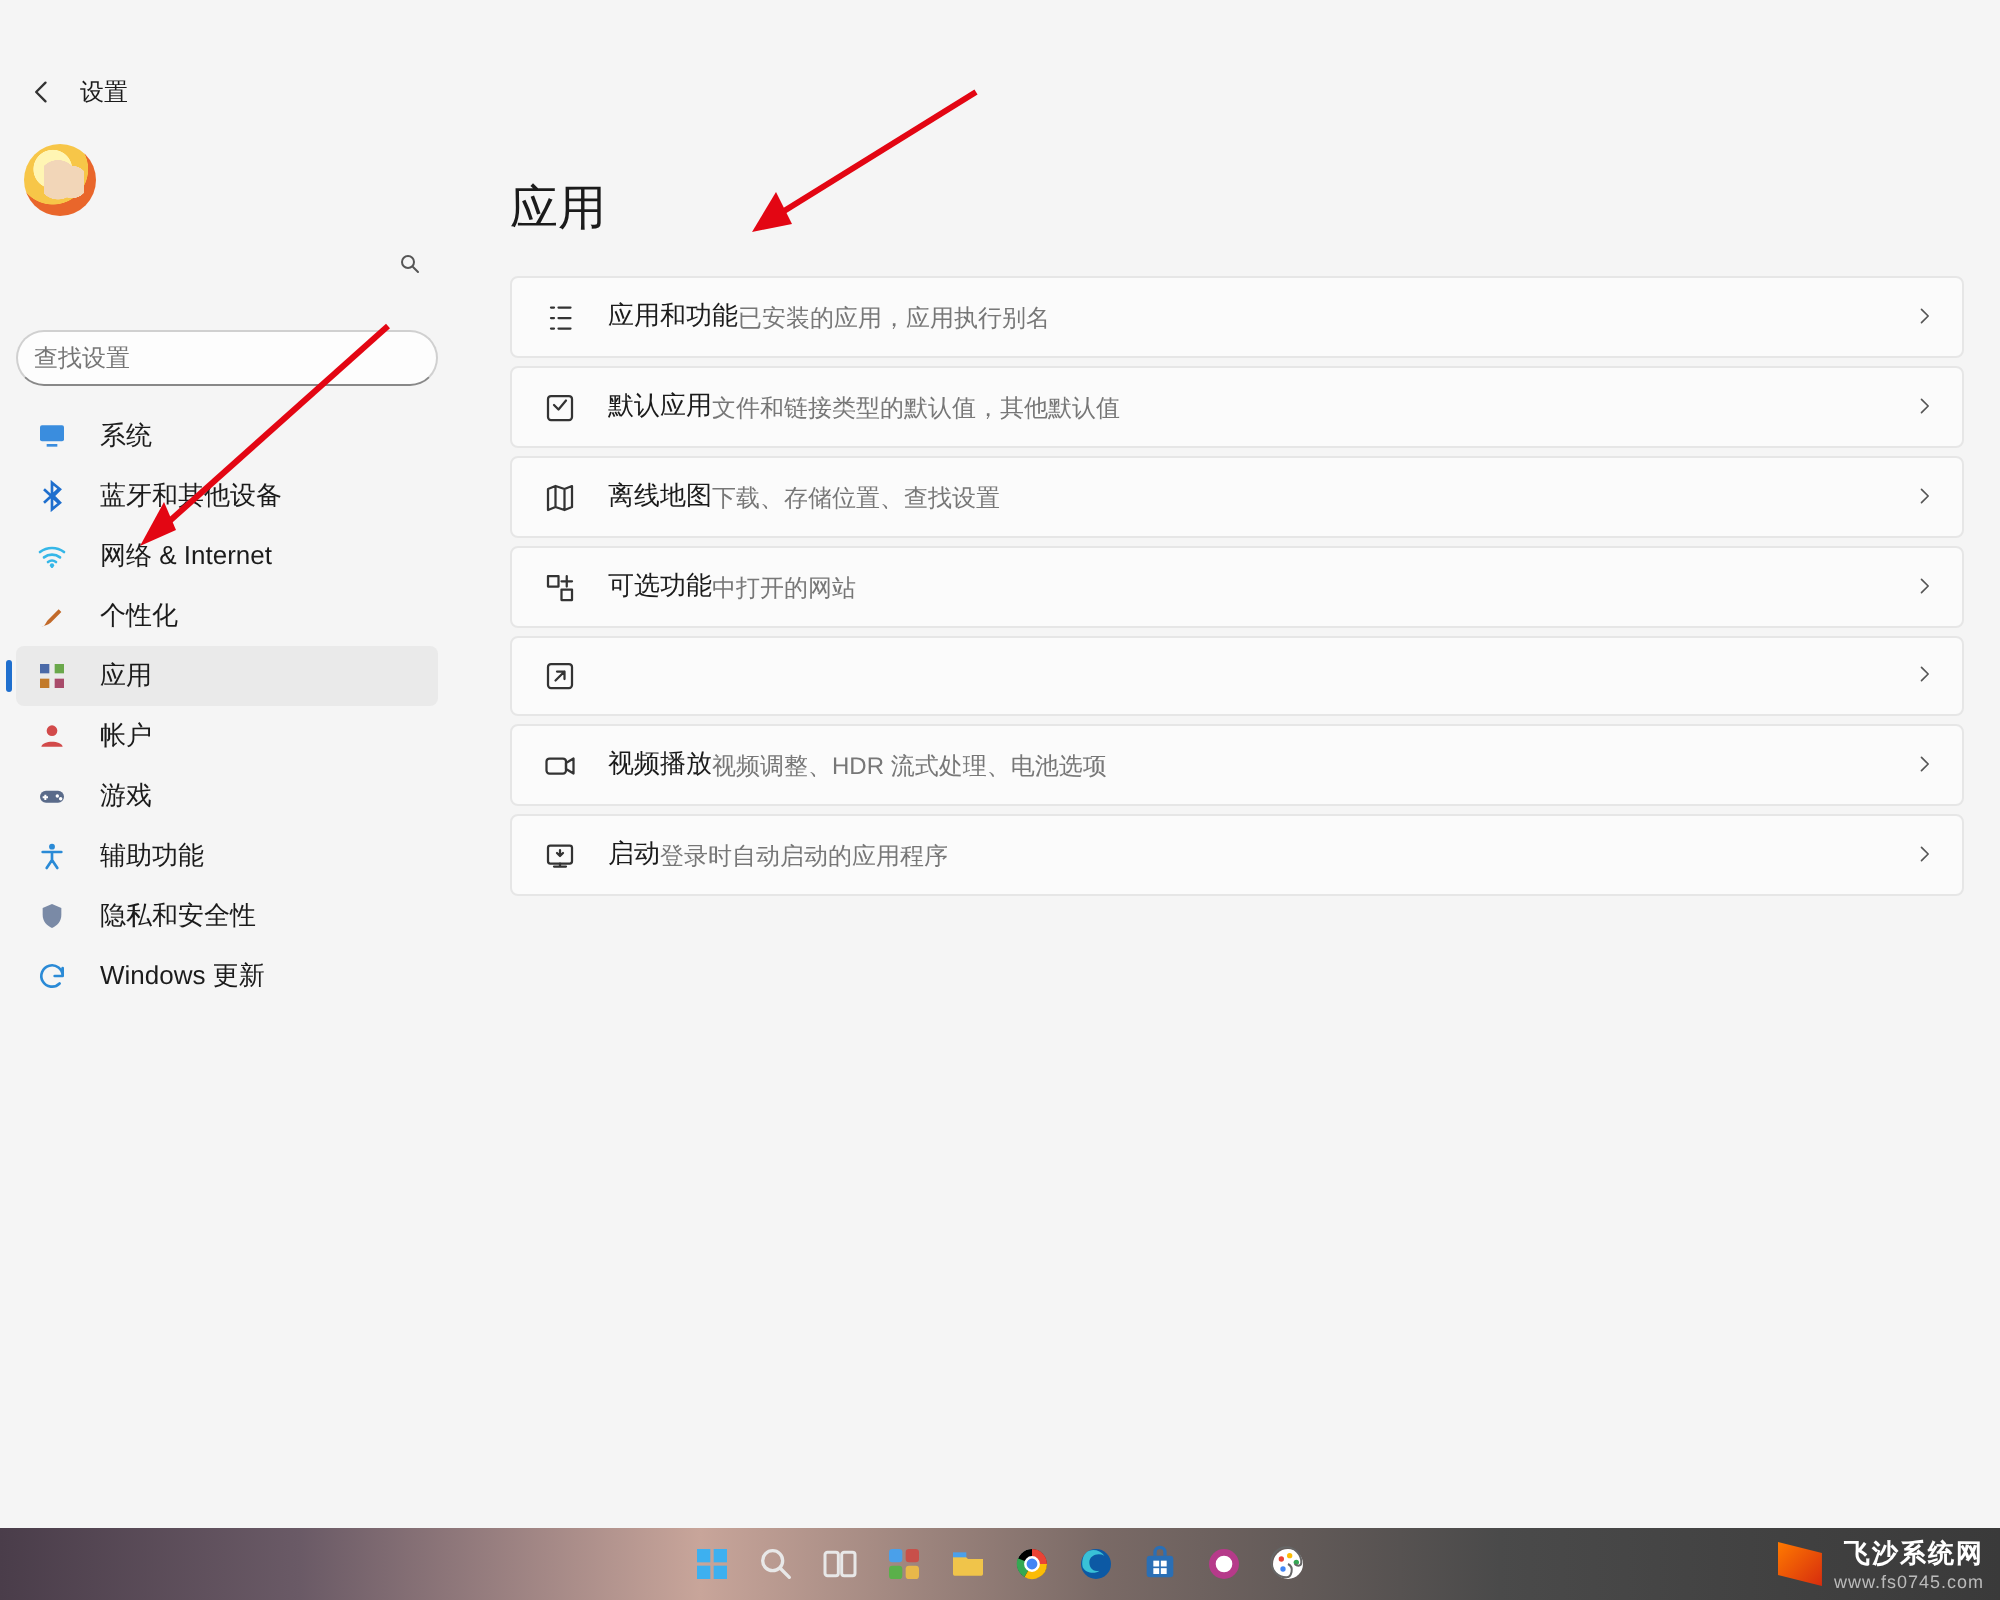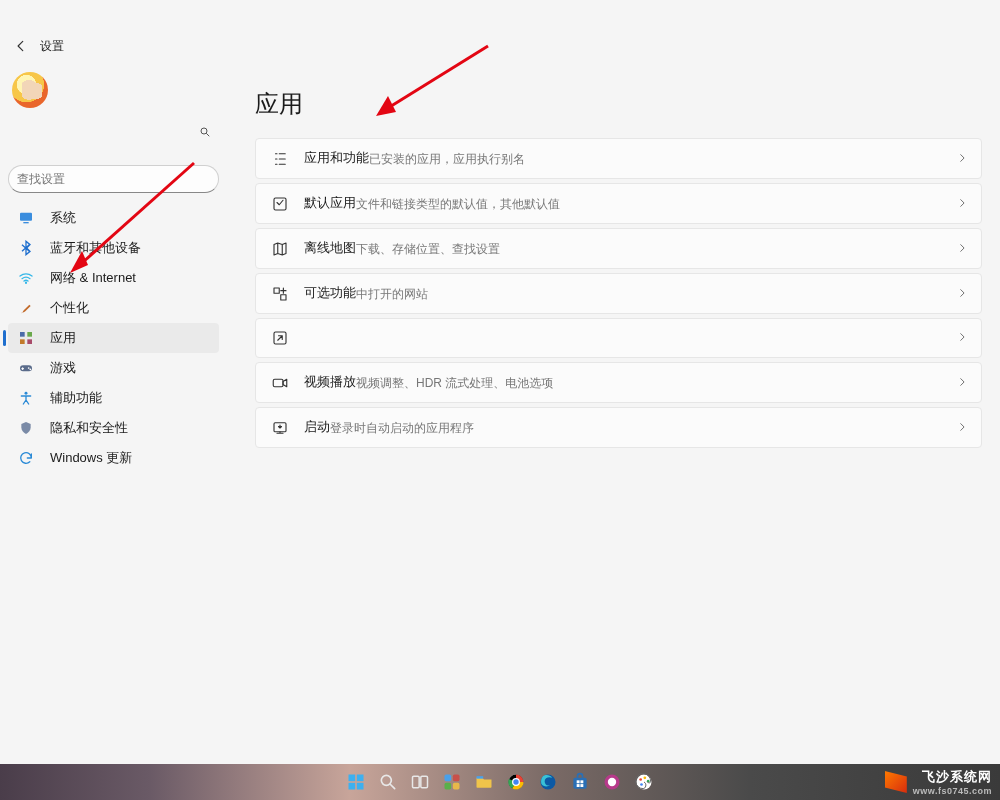--- a/index.html
+++ b/index.html
@@ -131,21 +131,21 @@
   .tb-icon svg { display:block; }
   .tb-right {
     position:absolute; right:8px; top:3px; height:30px;
     display:flex; align-items:center; gap:6px;
     color:#c8c8c8;
   }
   .wm {
     color:#fff; display:flex; flex-direction:column; align-items:flex-end;text-align:right;
   }
   .wm-t { font-size:13px; font-weight:600; letter-spacing:1px;}
-  .wm-s { font-size:9px; color:#bbb; letter-spacing:0.5px;font-weight:bold;}
+  .wm-s { font-size:9px; color:#bbb; letter-spacing:0.5px;}
   .wm-logo {
     width:22px; height:22px;
     background:linear-gradient(135deg,#ff7a00,#d62c0e);
     clip-path: polygon(0 0, 100% 25%, 100% 100%, 0 75%);
   }
 </style>
 </head>
 <body>
 
 <div class="top">
@@ -213,20 +213,29 @@
               <rect x="14" y="3" width="7" height="7" fill="#6aa84b"></rect>
               <rect x="3" y="14" width="7" height="7" fill="#c27a2a"></rect>
               <rect x="14" y="14" width="7" height="7" fill="#a84b6a"></rect>
             </svg>
           </span>
           <span>应用</span>
         </div>
         <div class="nav-item">
           <span class="nav-icon">
             <svg width="16" height="16" viewBox="0 0 24 24">
+              <circle cx="12" cy="8" r="4" fill="#d24a4a"></circle>
+              <path d="M4 20c1-5 15-5 16 0z" fill="#d24a4a"></path>
+            </svg>
+          </span>
+          <span>帐户</span>
+        </div>
+        <div class="nav-item">
+          <span class="nav-icon">
+            <svg width="16" height="16" viewBox="0 0 24 24">
               <rect x="3" y="8" width="18" height="9" rx="4.5" fill="#5a6b8a"></rect>
               <circle cx="16" cy="12" r="1.3" fill="#fff"></circle>
               <circle cx="18.5" cy="14" r="1.3" fill="#fff"></circle>
               <path d="M7 11v4M5 13h4" stroke="#fff" stroke-width="1.5"></path>
             </svg>
           </span>
           <span>游戏</span>
         </div>
         <div class="nav-item">
           <span class="nav-icon">

